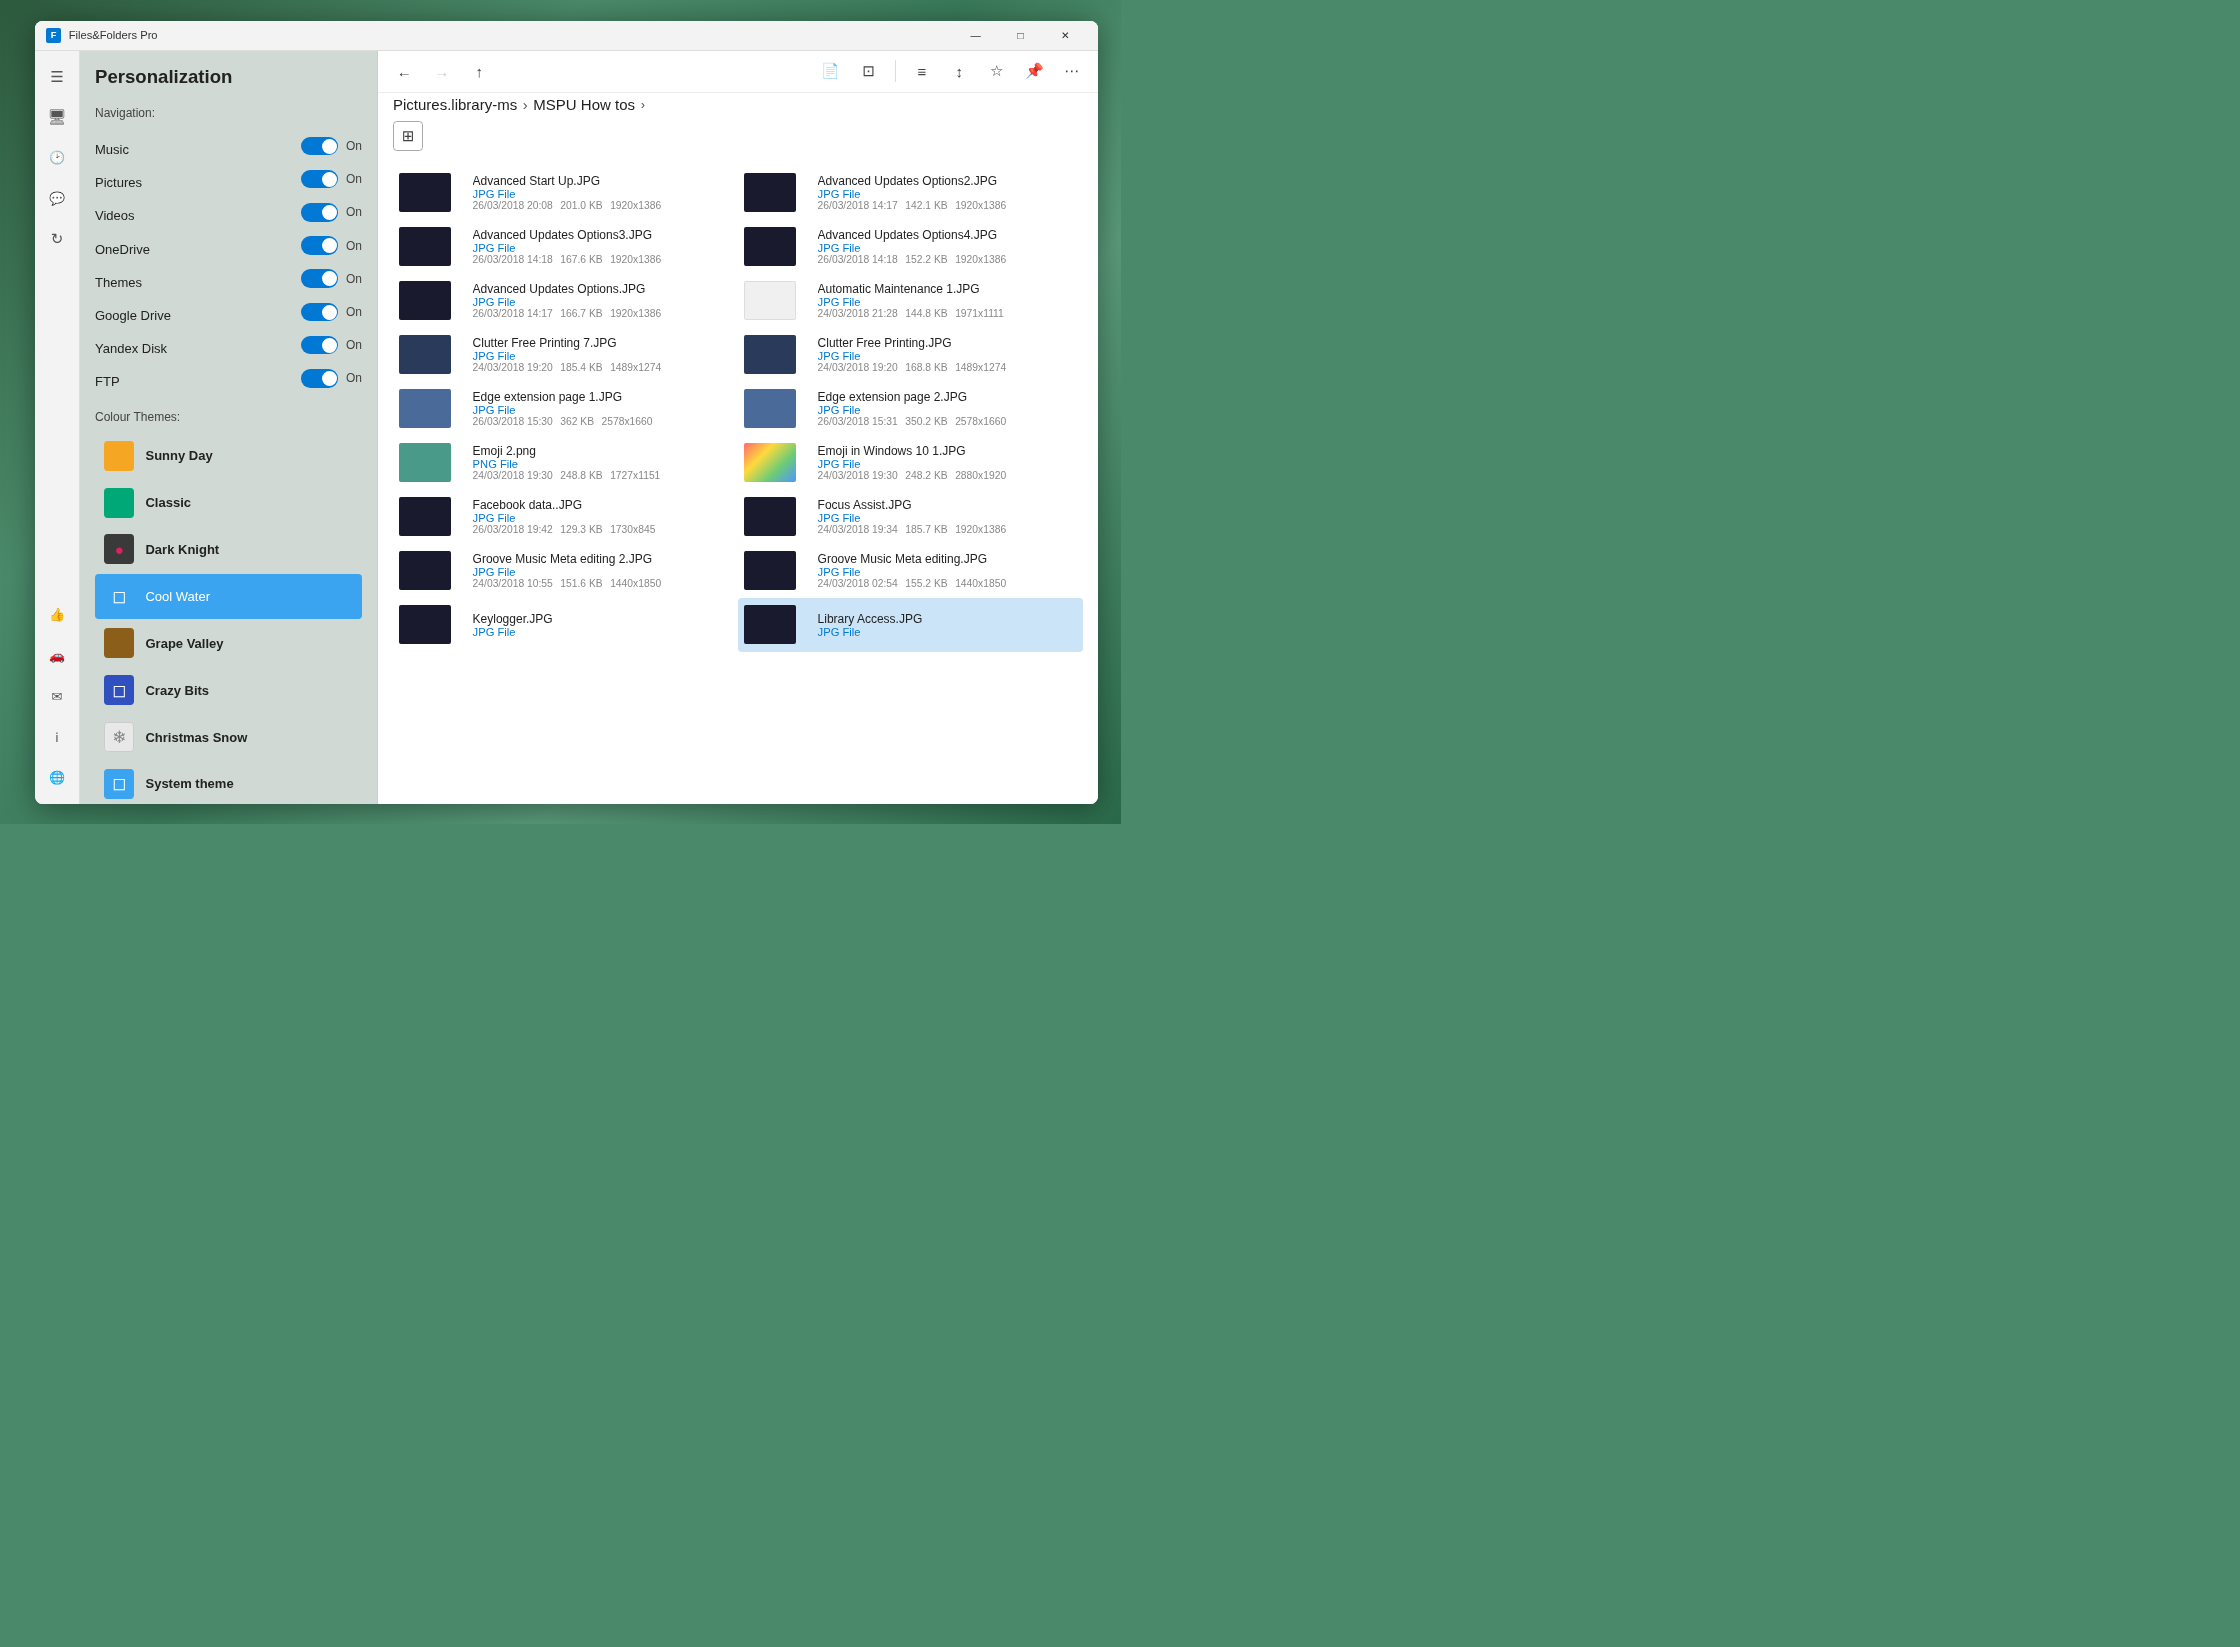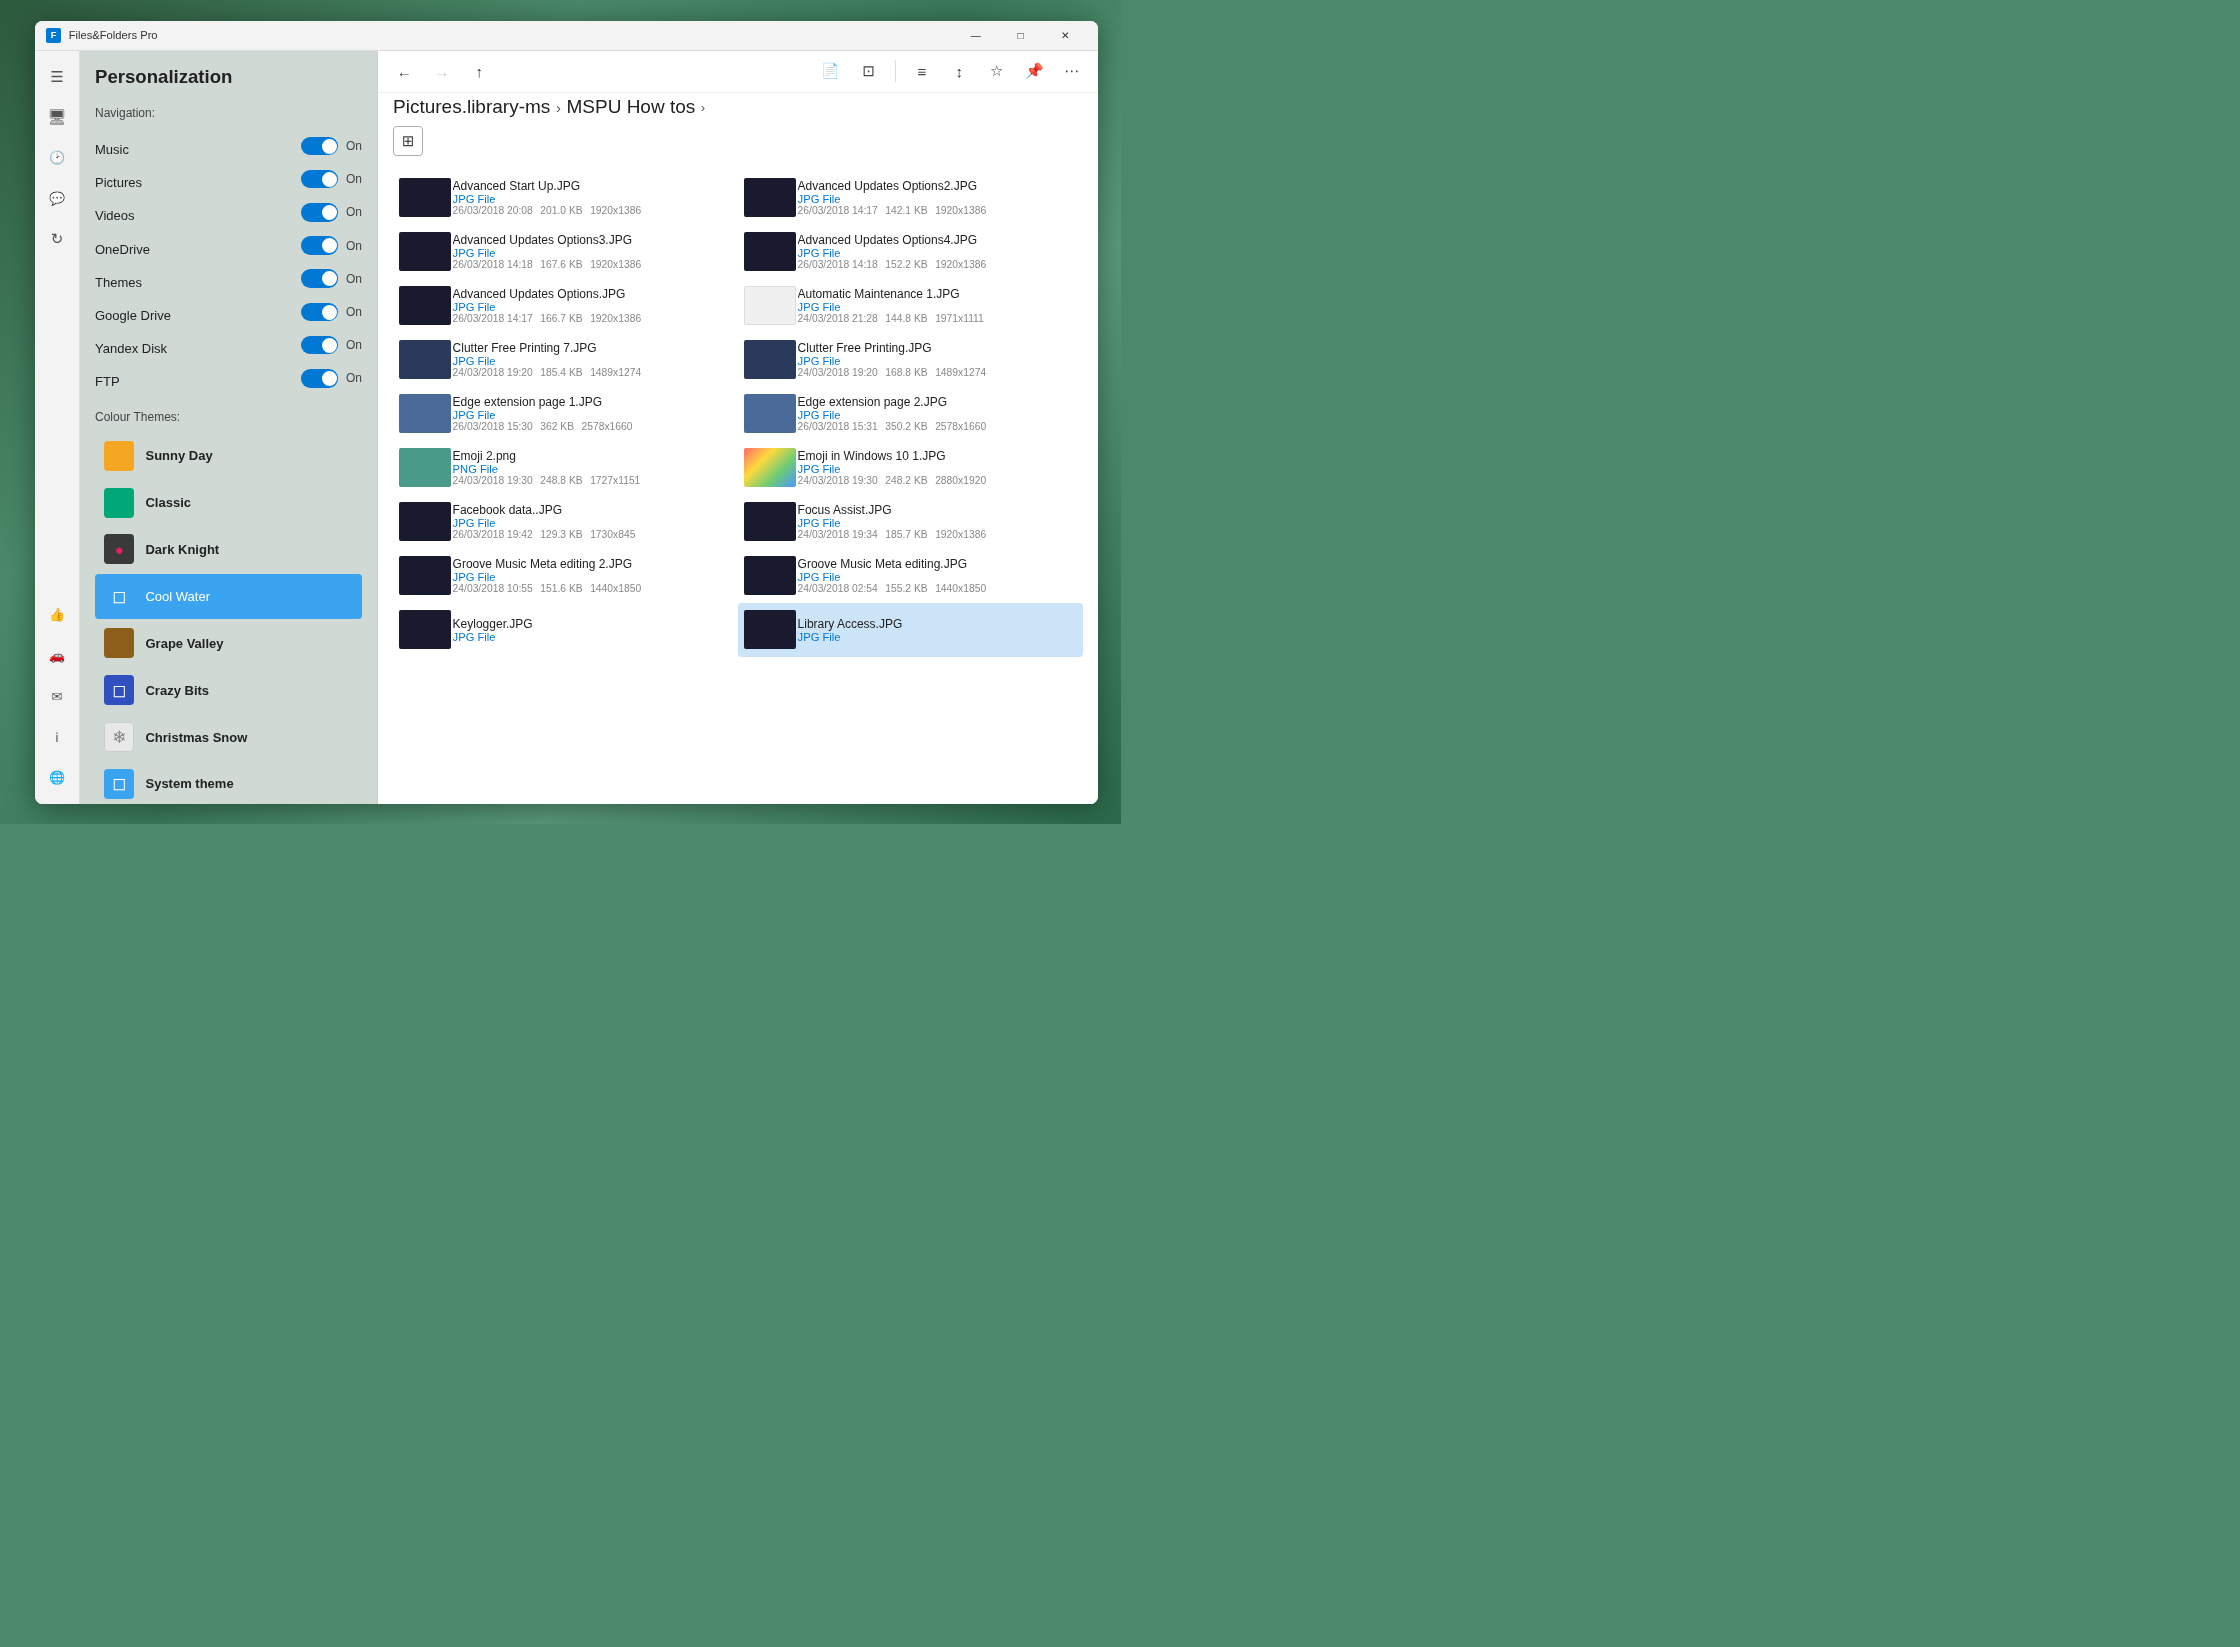--- a/index.html
+++ b/index.html
@@ -268,21 +268,21 @@
 
     
     .breadcrumb-bar {
       display: flex;
       align-items: center;
       padding: 3.7px 15px 7.5px;
       gap: 3.7px;
       flex-shrink: 0;
     }
     .breadcrumb-item {
-      font-size: 19px;
+      font-size: 15px;
       color: #222;
       cursor: pointer;
     }
     .breadcrumb-sep { font-size: 15px; color: #555; margin: 0 1.9px; }
     .breadcrumb-chevron {
       font-size: 13px;
       color: #555;
       margin-left: 1.9px;
     }
 
@@ -342,21 +342,21 @@
       grid-template-columns: 1fr 1fr;
       gap: 0;
       align-content: start;
     }
     .file-list::-webkit-scrollbar { width: 5.6px; }
     .file-list::-webkit-scrollbar-thumb { background: #ccc; border-radius: 2.8px; }
 
     .file-item {
       display: flex;
       align-items: center;
-      gap: 2px;
+      gap: 22px;
       padding: 7.5px 5.6px;
       cursor: pointer;
       border-radius: 3.7px;
     }
     .file-item.selected { background: #cce4f7; }
 
     .file-thumb {
       width: 52px;
       height: 39px;
       background: #222;

